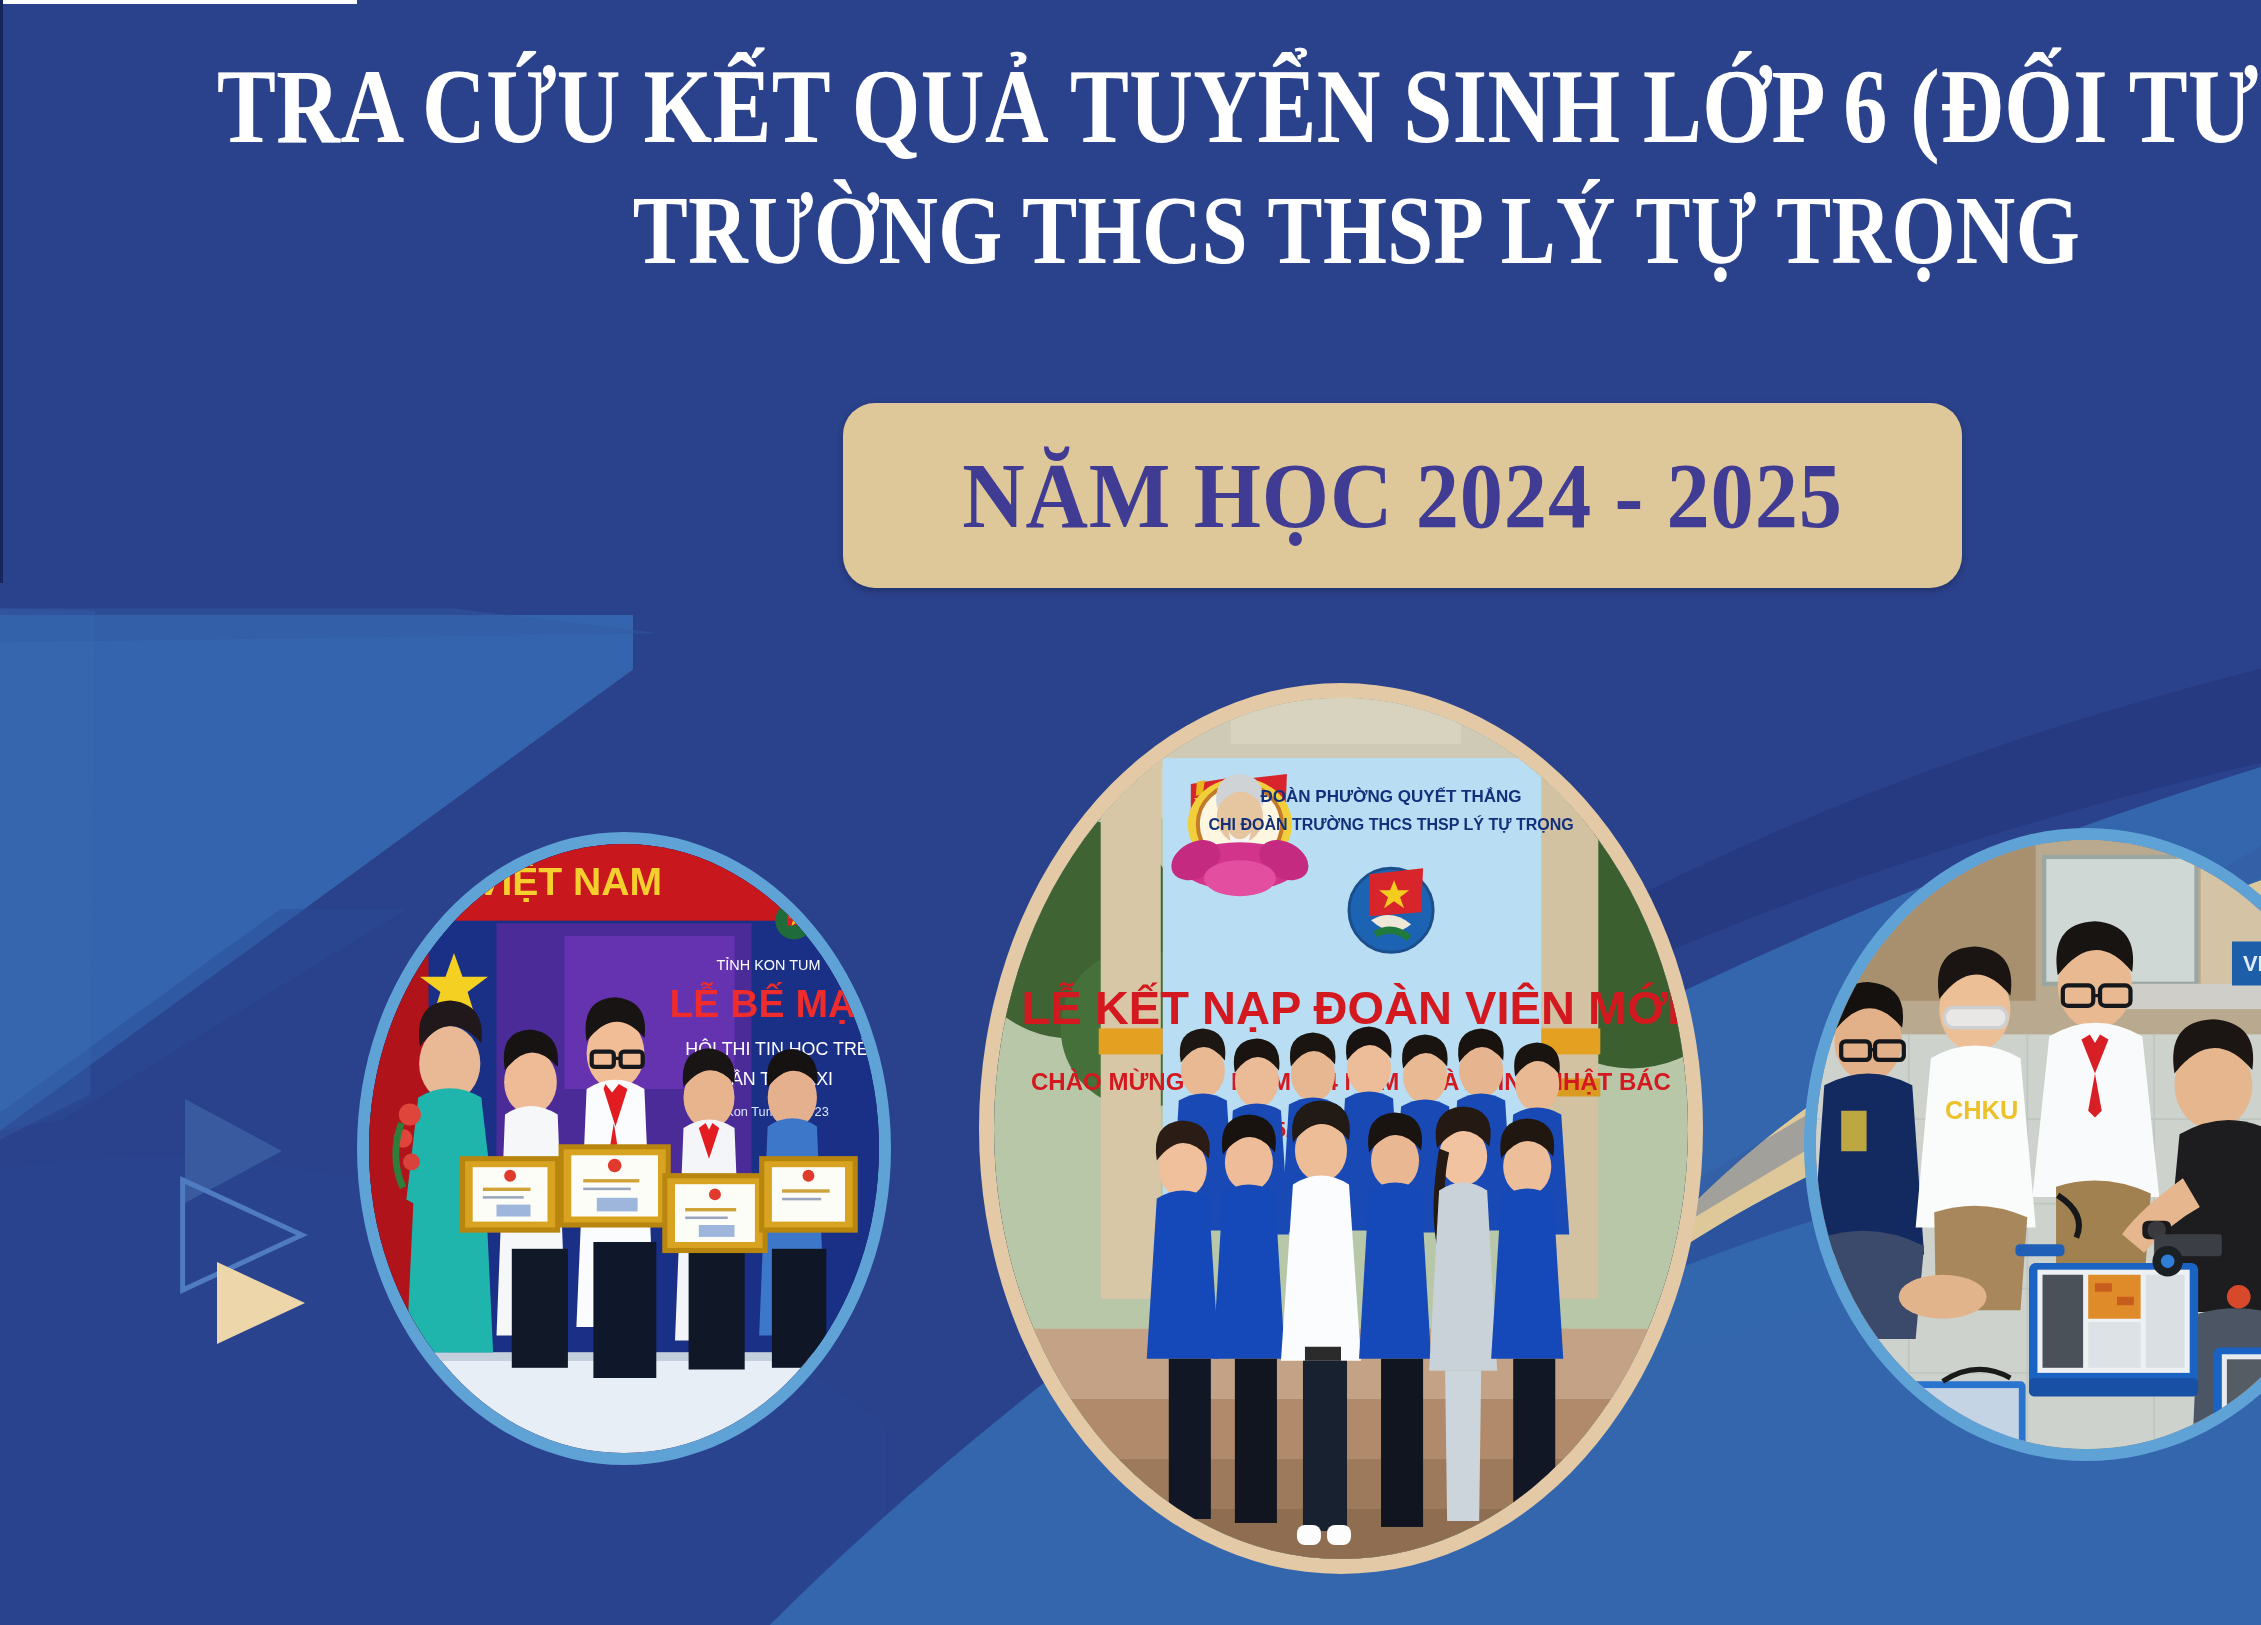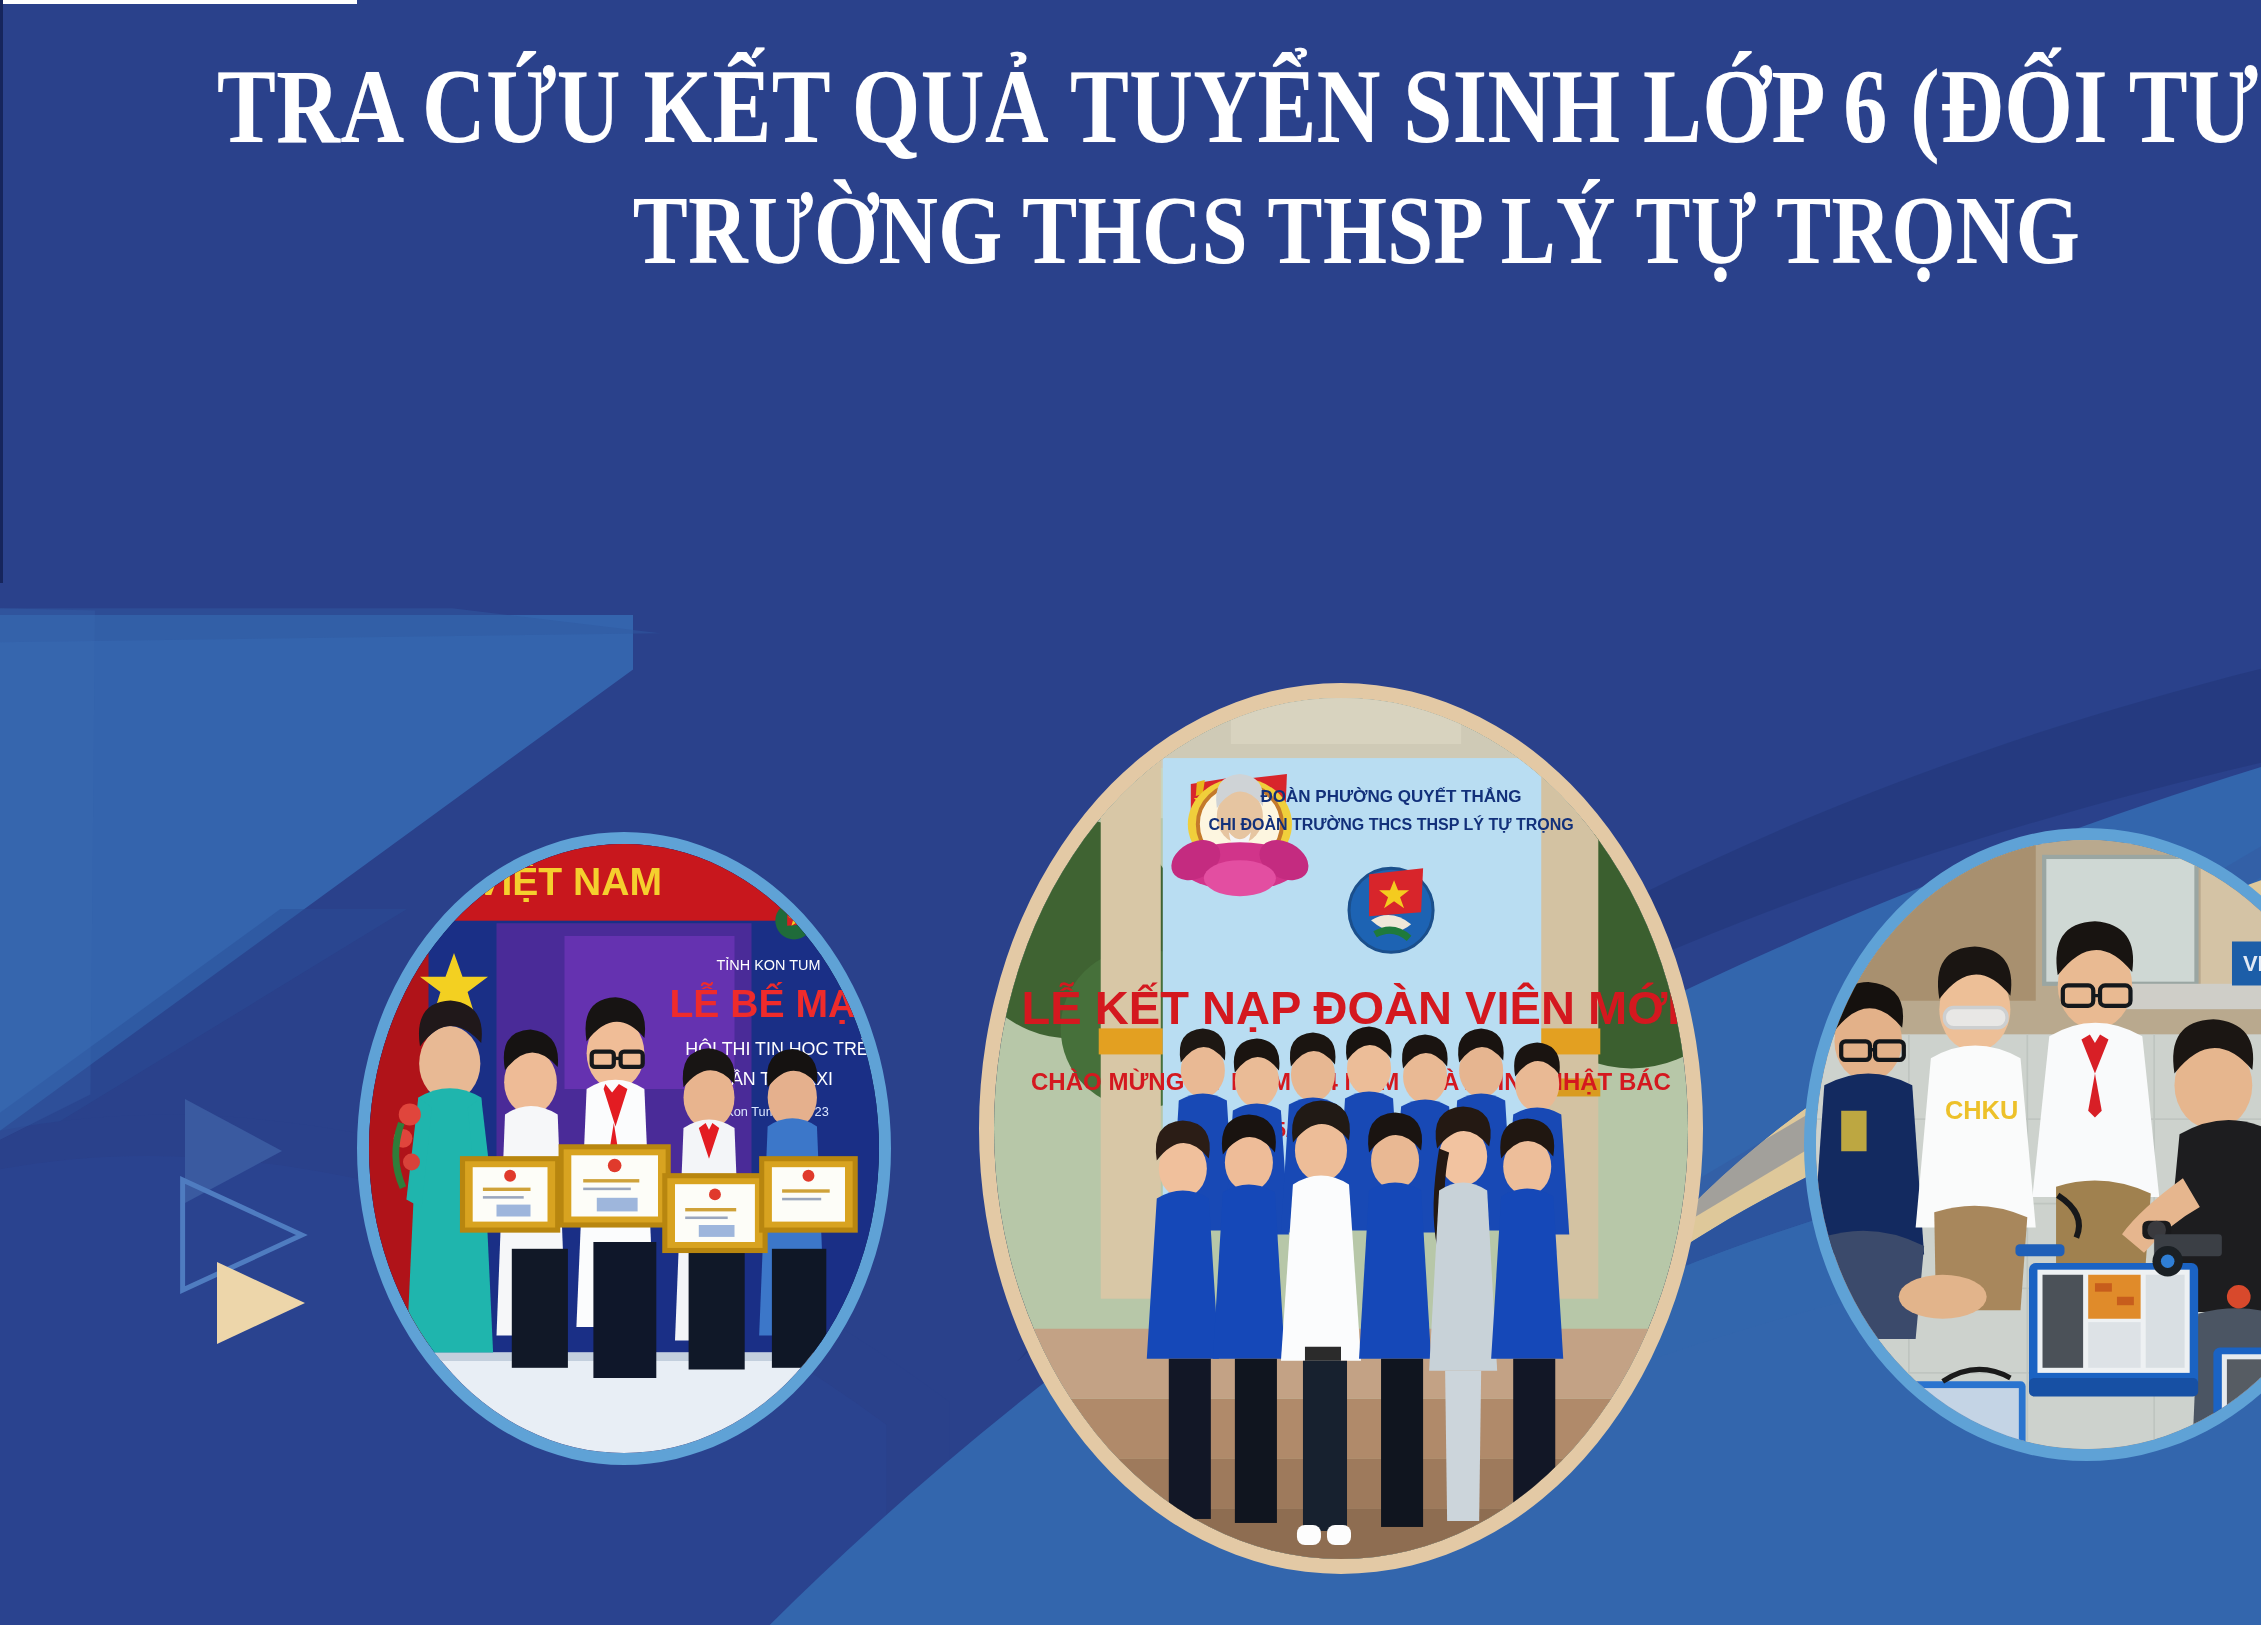--- a/index.html
+++ b/index.html
@@ -194,20 +194,23 @@
   <svg class="tri-l2-wrap" width="131" height="118" viewBox="0 0 290 260">
     <polygon points="8,8 8,252 272,130" fill="none" stroke="#4F7CC0" stroke-width="11"></polygon>
   </svg>
   <div class="tri tri-l3"></div>
 
   <div class="title-block">
     <div class="title-line l1">TRA CỨU KẾT QUẢ TUYỂN SINH LỚP 6 (ĐỐI TƯỢNG 1)</div>
     <div class="title-line l2">TRƯỜNG THCS THSP LÝ TỰ TRỌNG</div>
   </div>
 
+  <div class="year-banner">
+    <span class="year-text">NĂM HỌC 2024 - 2025</span>
+  </div>
 
   <div class="photo left">
     <div class="photo-inner">
       <svg class="psvg" viewBox="0 0 600 720" preserveAspectRatio="xMidYMid slice">
 
         <rect x="0" y="0" width="600" height="720" fill="#1a2f86"></rect>
         <rect x="0" y="0" width="600" height="92" fill="#c8171d"></rect>
         <text x="235" y="62" font-family="Liberation Sans, sans-serif" font-size="46" font-weight="bold" fill="#f5cf2e" text-anchor="middle">VIỆT NAM</text>
 
         <rect x="150" y="95" width="300" height="300" fill="#5b2b9e" opacity="0.75"></rect>

